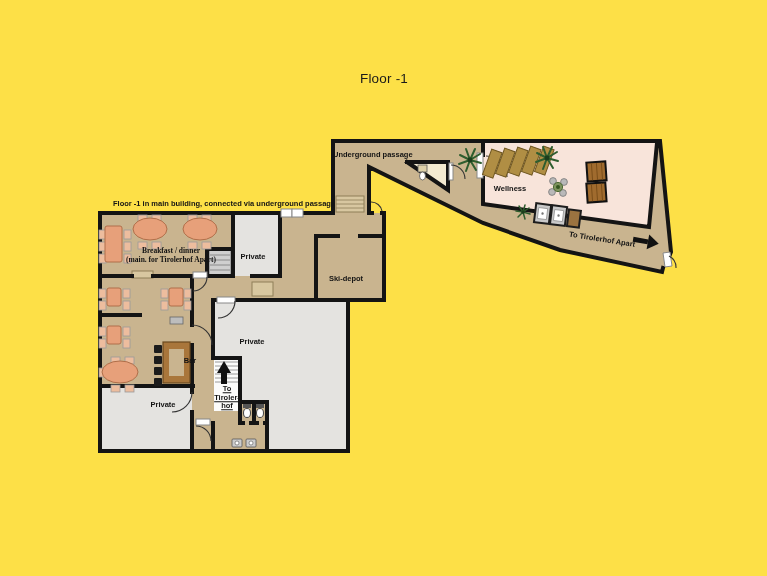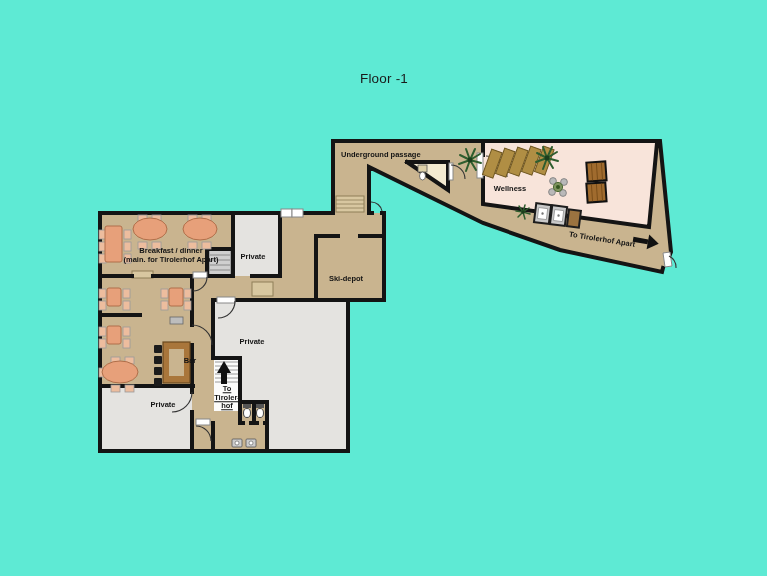--- a/index.html
+++ b/index.html
@@ -1,25 +1,25 @@
 <!DOCTYPE html>
 <html><head>
 <meta charset="utf-8">
 <style>
   html,body{margin:0;padding:0;background:#fff;}
-  #stage{position:relative;width:767px;height:576px;background:#5eead4;overflow:hidden;
+  #stage{position:relative;width:767px;height:576px;background:#fde047;overflow:hidden;
          font-family:"Liberation Sans", sans-serif;}
   #plan-svg{position:absolute;left:0;top:0;}
   .lbl{position:absolute;color:#141414;font-weight:bold;font-size:7.5px;line-height:8.5px;
        white-space:nowrap;text-align:center;transform:translate(-50%,-50%);}
   .lbl.left-align{transform:translate(0,-50%);text-align:left;}
   #title{position:absolute;left:384px;top:78px;transform:translate(-50%,-50%);
          font-size:13.5px;font-weight:normal;color:#1a1a1a;letter-spacing:.2px;}
   #to-apart-label{transform:translate(-50%,-50%) rotate(9deg);}
-  .two-line span{display:block;}
+  .two-line span{display:block;font-family:Liberation Serif, serif;}
   .three-line span{display:block;}
 </style>
 </head>
 <body>
 
 <div id="stage">
 
   <div id="title">Floor -1</div>
 
   <svg id="plan-svg" width="767" height="576" viewBox="0 0 767 576">
@@ -250,22 +250,23 @@
     <g fill="#111">
       <polygon points="217,373 224,361 231,373"></polygon>
       <rect x="221" y="372" width="6" height="12"></rect>
     </g>
     <g fill="#111" transform="rotate(10 646 241)">
       <rect x="633" y="239" width="15" height="5"></rect>
       <polygon points="648,234 659,241.5 648,249"></polygon>
     </g>
   </svg>
 
-
-  <div class="lbl left-align" style="left:341px;top:155px;">Underground passage</div>
+  <div class="lbl left-align" style="left:113px;top:204px;">Floor -1 in main building, connected via underground passage</div>
+
+  <div class="lbl left-align" style="left:333px;top:155px;">Underground passage</div>
 
   <div class="lbl" style="left:510px;top:189px;">Wellness</div>
 
   <div class="lbl" id="to-apart-label" style="left:602px;top:240px;">To Tirolerhof Apart</div>
 
   <div class="lbl two-line" style="left:171px;top:255px;">
     <span>Breakfast / dinner</span>
     <span>(main. for Tirolerhof Apart)</span>
   </div>
 

